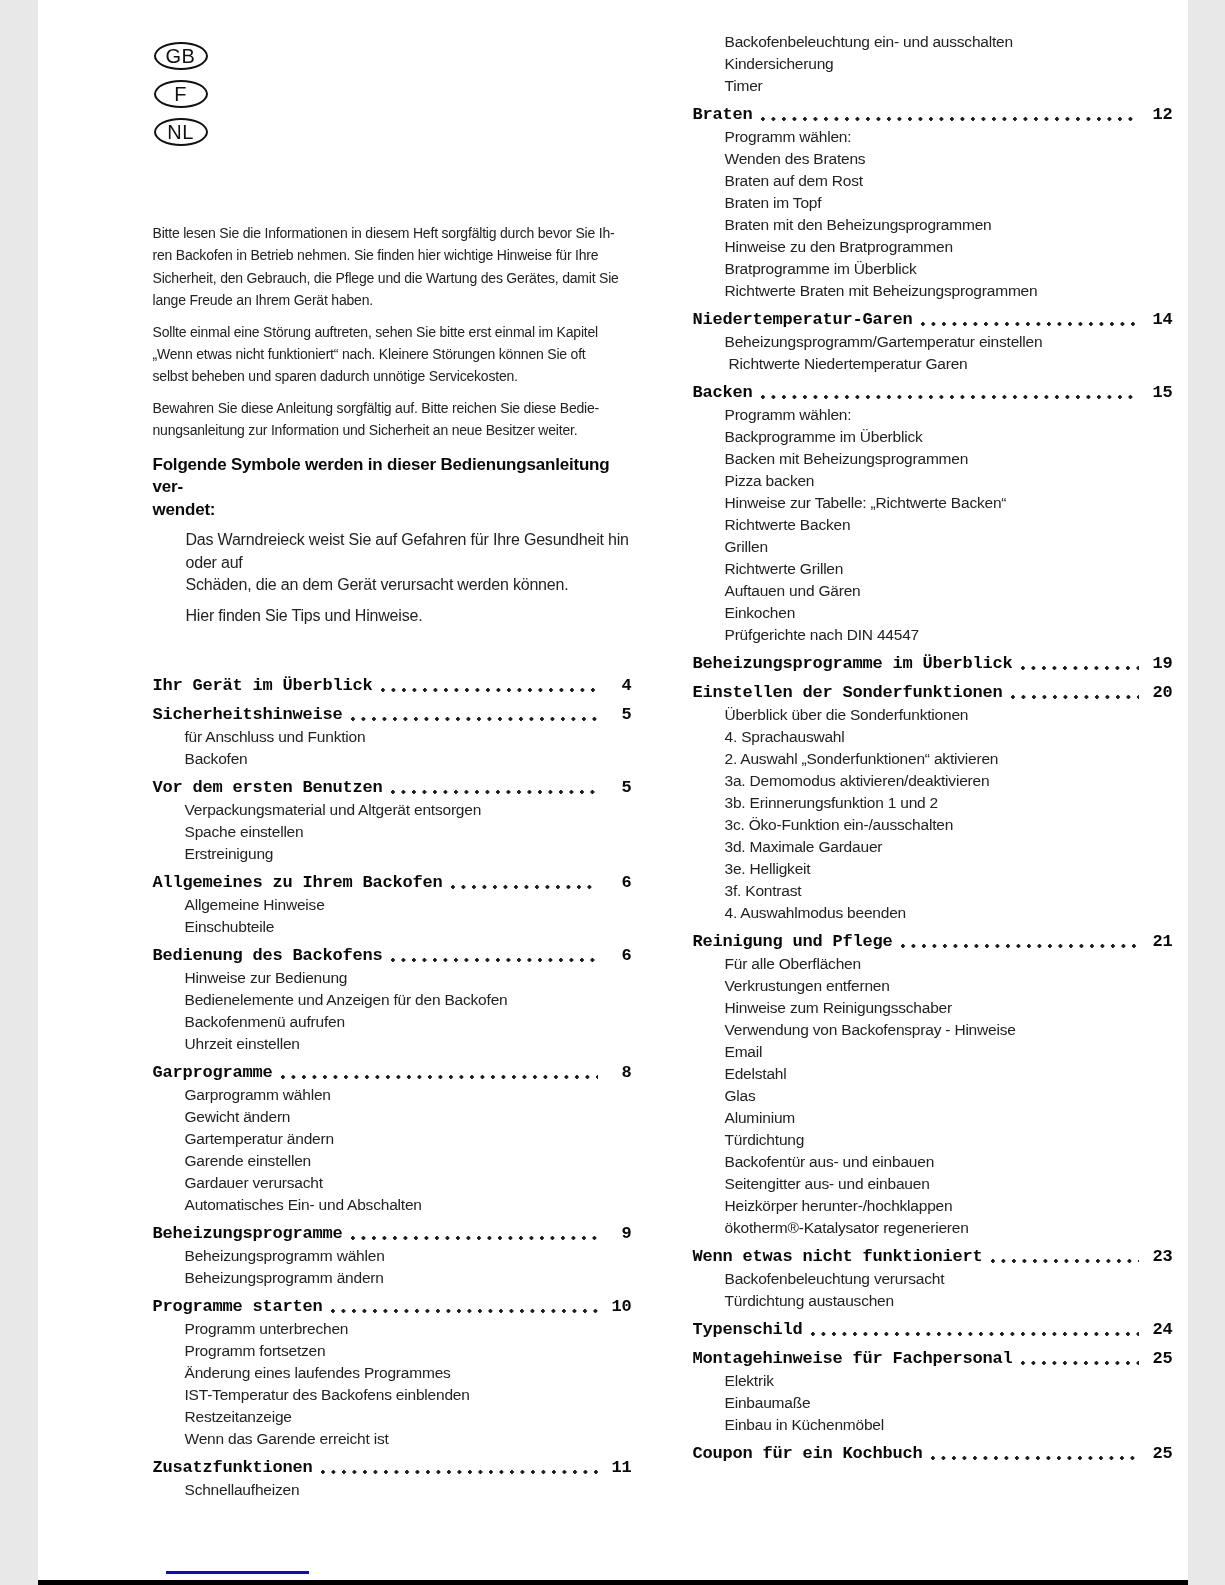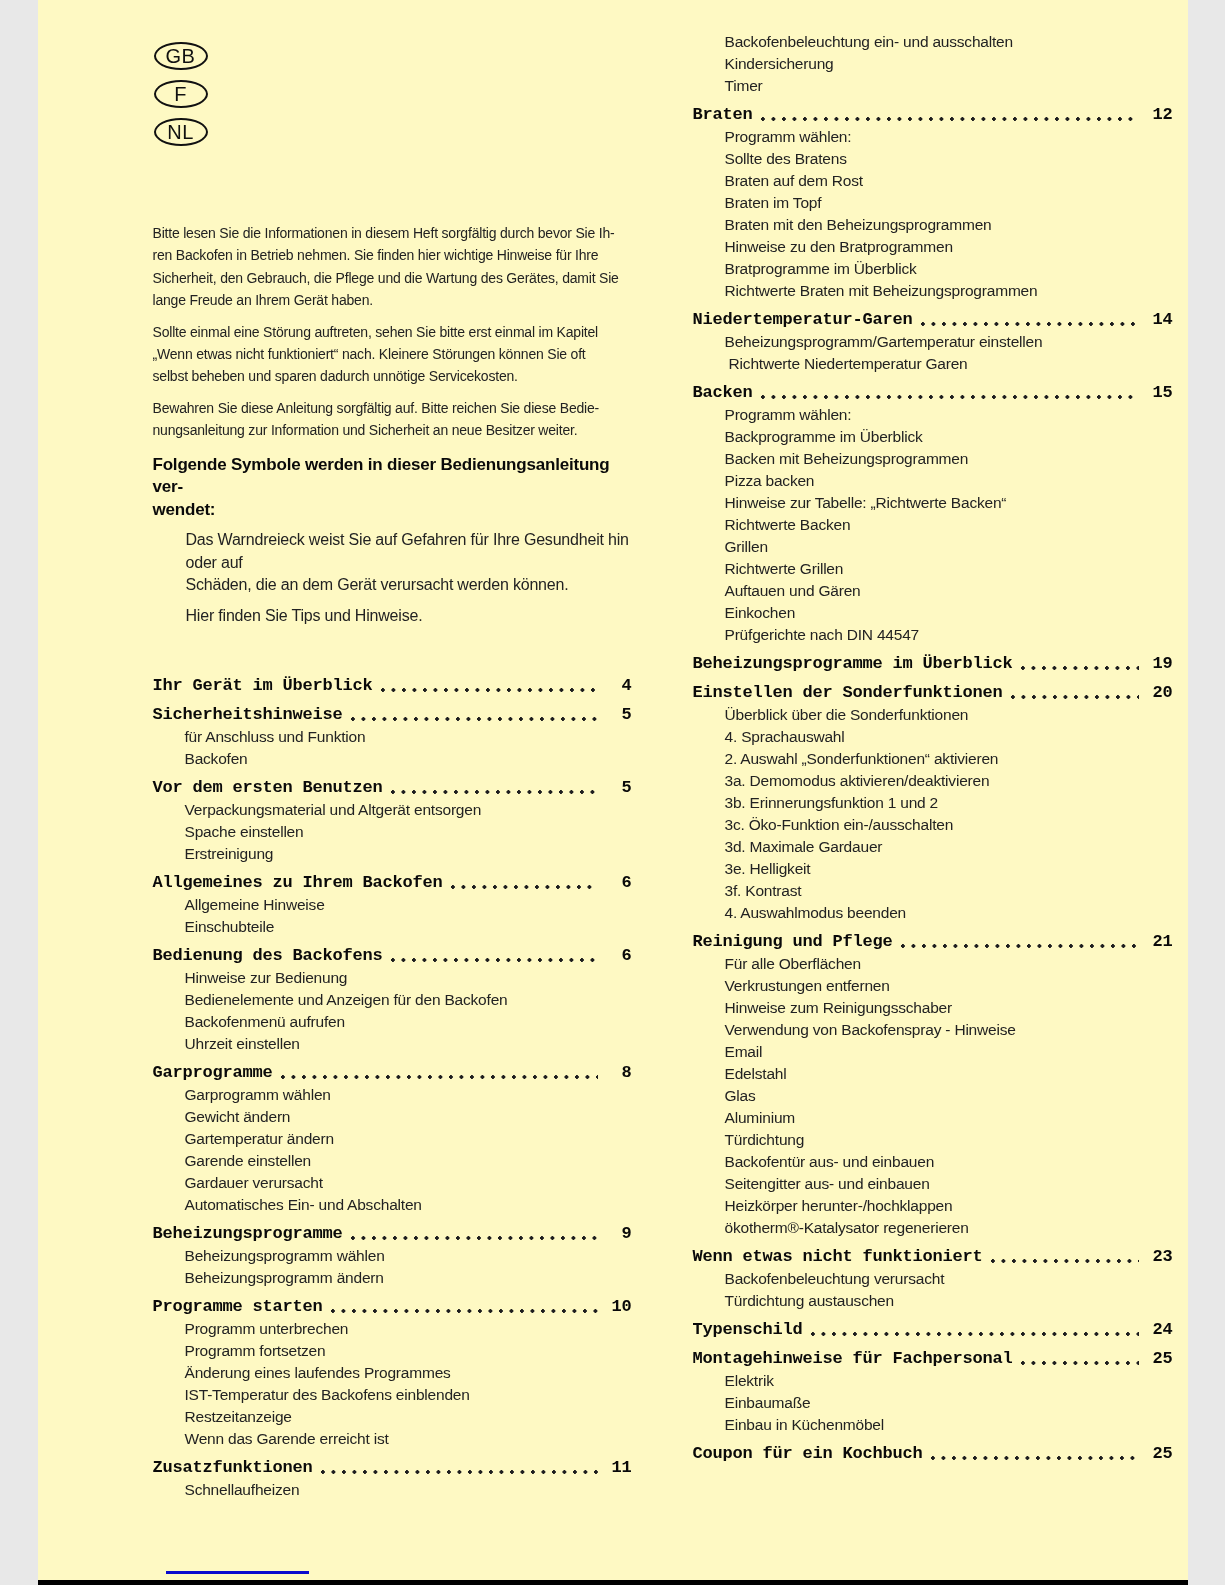--- a/index.html
+++ b/index.html
@@ -1,21 +1,21 @@
 <!DOCTYPE html>
 <html><head>
 <meta charset="utf-8">
 <style>
   * { margin: 0; padding: 0; box-sizing: border-box; }
   html, body { background: #e8e8e8; }
   .page {
     position: relative;
     width: 1150px;
     height: 1585px;
-    background: #fef9c3;
+    background: #ffffff;
     font-family: "Liberation Sans", sans-serif;
     color: #1c1c1c;
     overflow: hidden;
     margin: 0 auto;
   }
 
   
   .badges { position: absolute; left: 116px; top: 42px; }
   .badge {
     width: 54px; height: 28px;
@@ -209,21 +209,21 @@
         <div class="toc-sub">Kindersicherung</div>
         <div class="toc-sub">Timer</div>
       </div>
       <div class="toc-block">
         <div class="toc-entry">
           <span class="toc-title">Braten</span>
           <span class="leader"></span>
           <span class="toc-page">12</span>
         </div>
         <div class="toc-sub">Programm wählen:</div>
-        <div class="toc-sub">Sollte des Bratens</div>
+        <div class="toc-sub">Wenden des Bratens</div>
         <div class="toc-sub">Braten auf dem Rost</div>
         <div class="toc-sub">Braten im Topf</div>
         <div class="toc-sub">Braten mit den Beheizungsprogrammen</div>
         <div class="toc-sub">Hinweise zu den Bratprogrammen</div>
         <div class="toc-sub">Bratprogramme im Überblick</div>
         <div class="toc-sub">Richtwerte Braten mit Beheizungsprogrammen</div>
       </div>
       <div class="toc-block">
         <div class="toc-entry">
           <span class="toc-title">Niedertemperatur-Garen</span>

